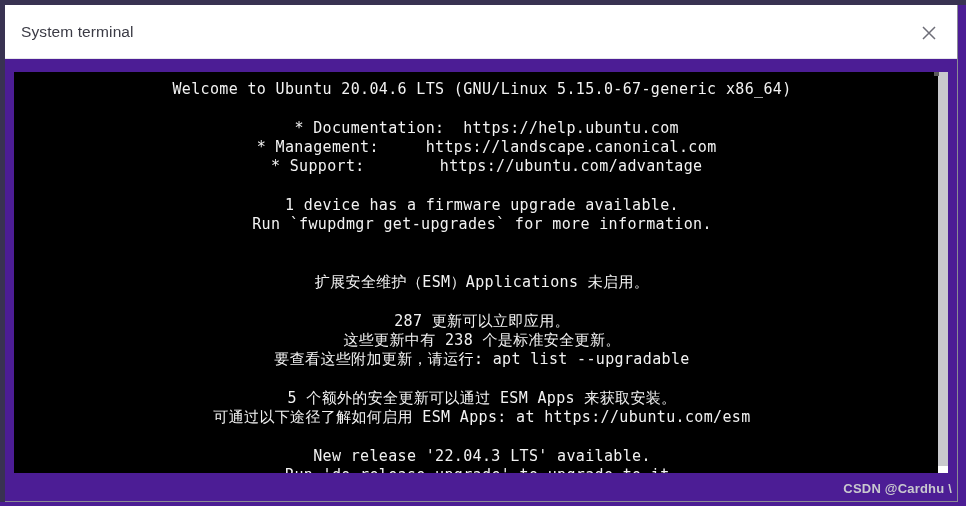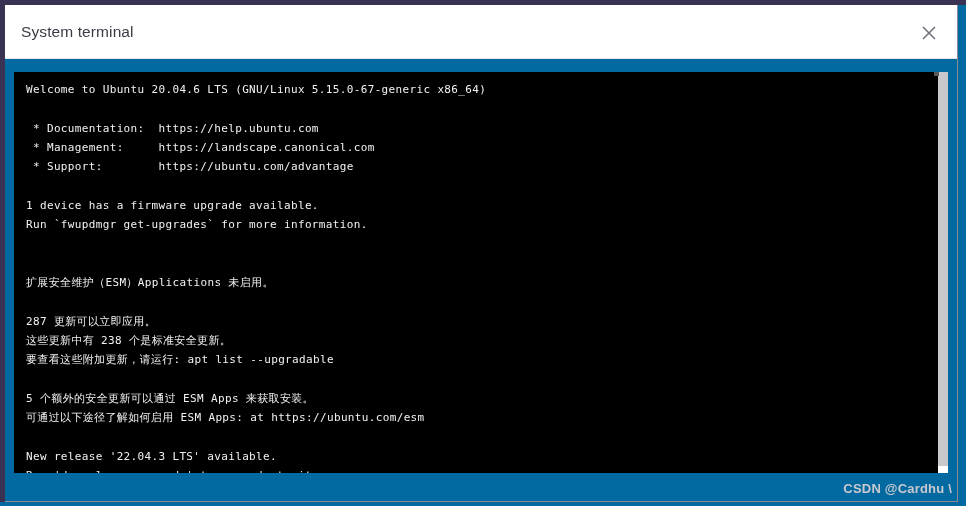--- a/index.html
+++ b/index.html
@@ -12,21 +12,22 @@
     height: 506px;
     font-family: "Liberation Sans", sans-serif;
     overflow: hidden;
   }
 
   #app {
     position: relative;
     width: 966px;
     height: 506px;
     box-sizing: border-box;
-    background: #0369a1;
+    background: #4c1d95;
+    text-align: center;
   }
 
   
   .dialog-top-bar {
     position: absolute;
     left: 0;
     top: 0;
     width: 966px;
     height: 5px;
     background: #393252;
@@ -109,21 +110,21 @@
   .terminal {
     position: absolute;
     left: 0;
     top: 0;
     width: 924px;
     height: 401px;
     background: #000000;
     padding: 8px 0 0 12px;
     box-sizing: border-box;
     font-family: "DejaVu Sans Mono", "Liberation Mono", monospace;
-    font-size: 11px;
+    font-size: 15px;
     line-height: 19.3px;
     color: #f2f2f2;
     overflow: hidden;
     white-space: pre;
   }
   .term-line {
     white-space: pre;
     min-height: 19.3px;
     letter-spacing: 0.35px;
   }

